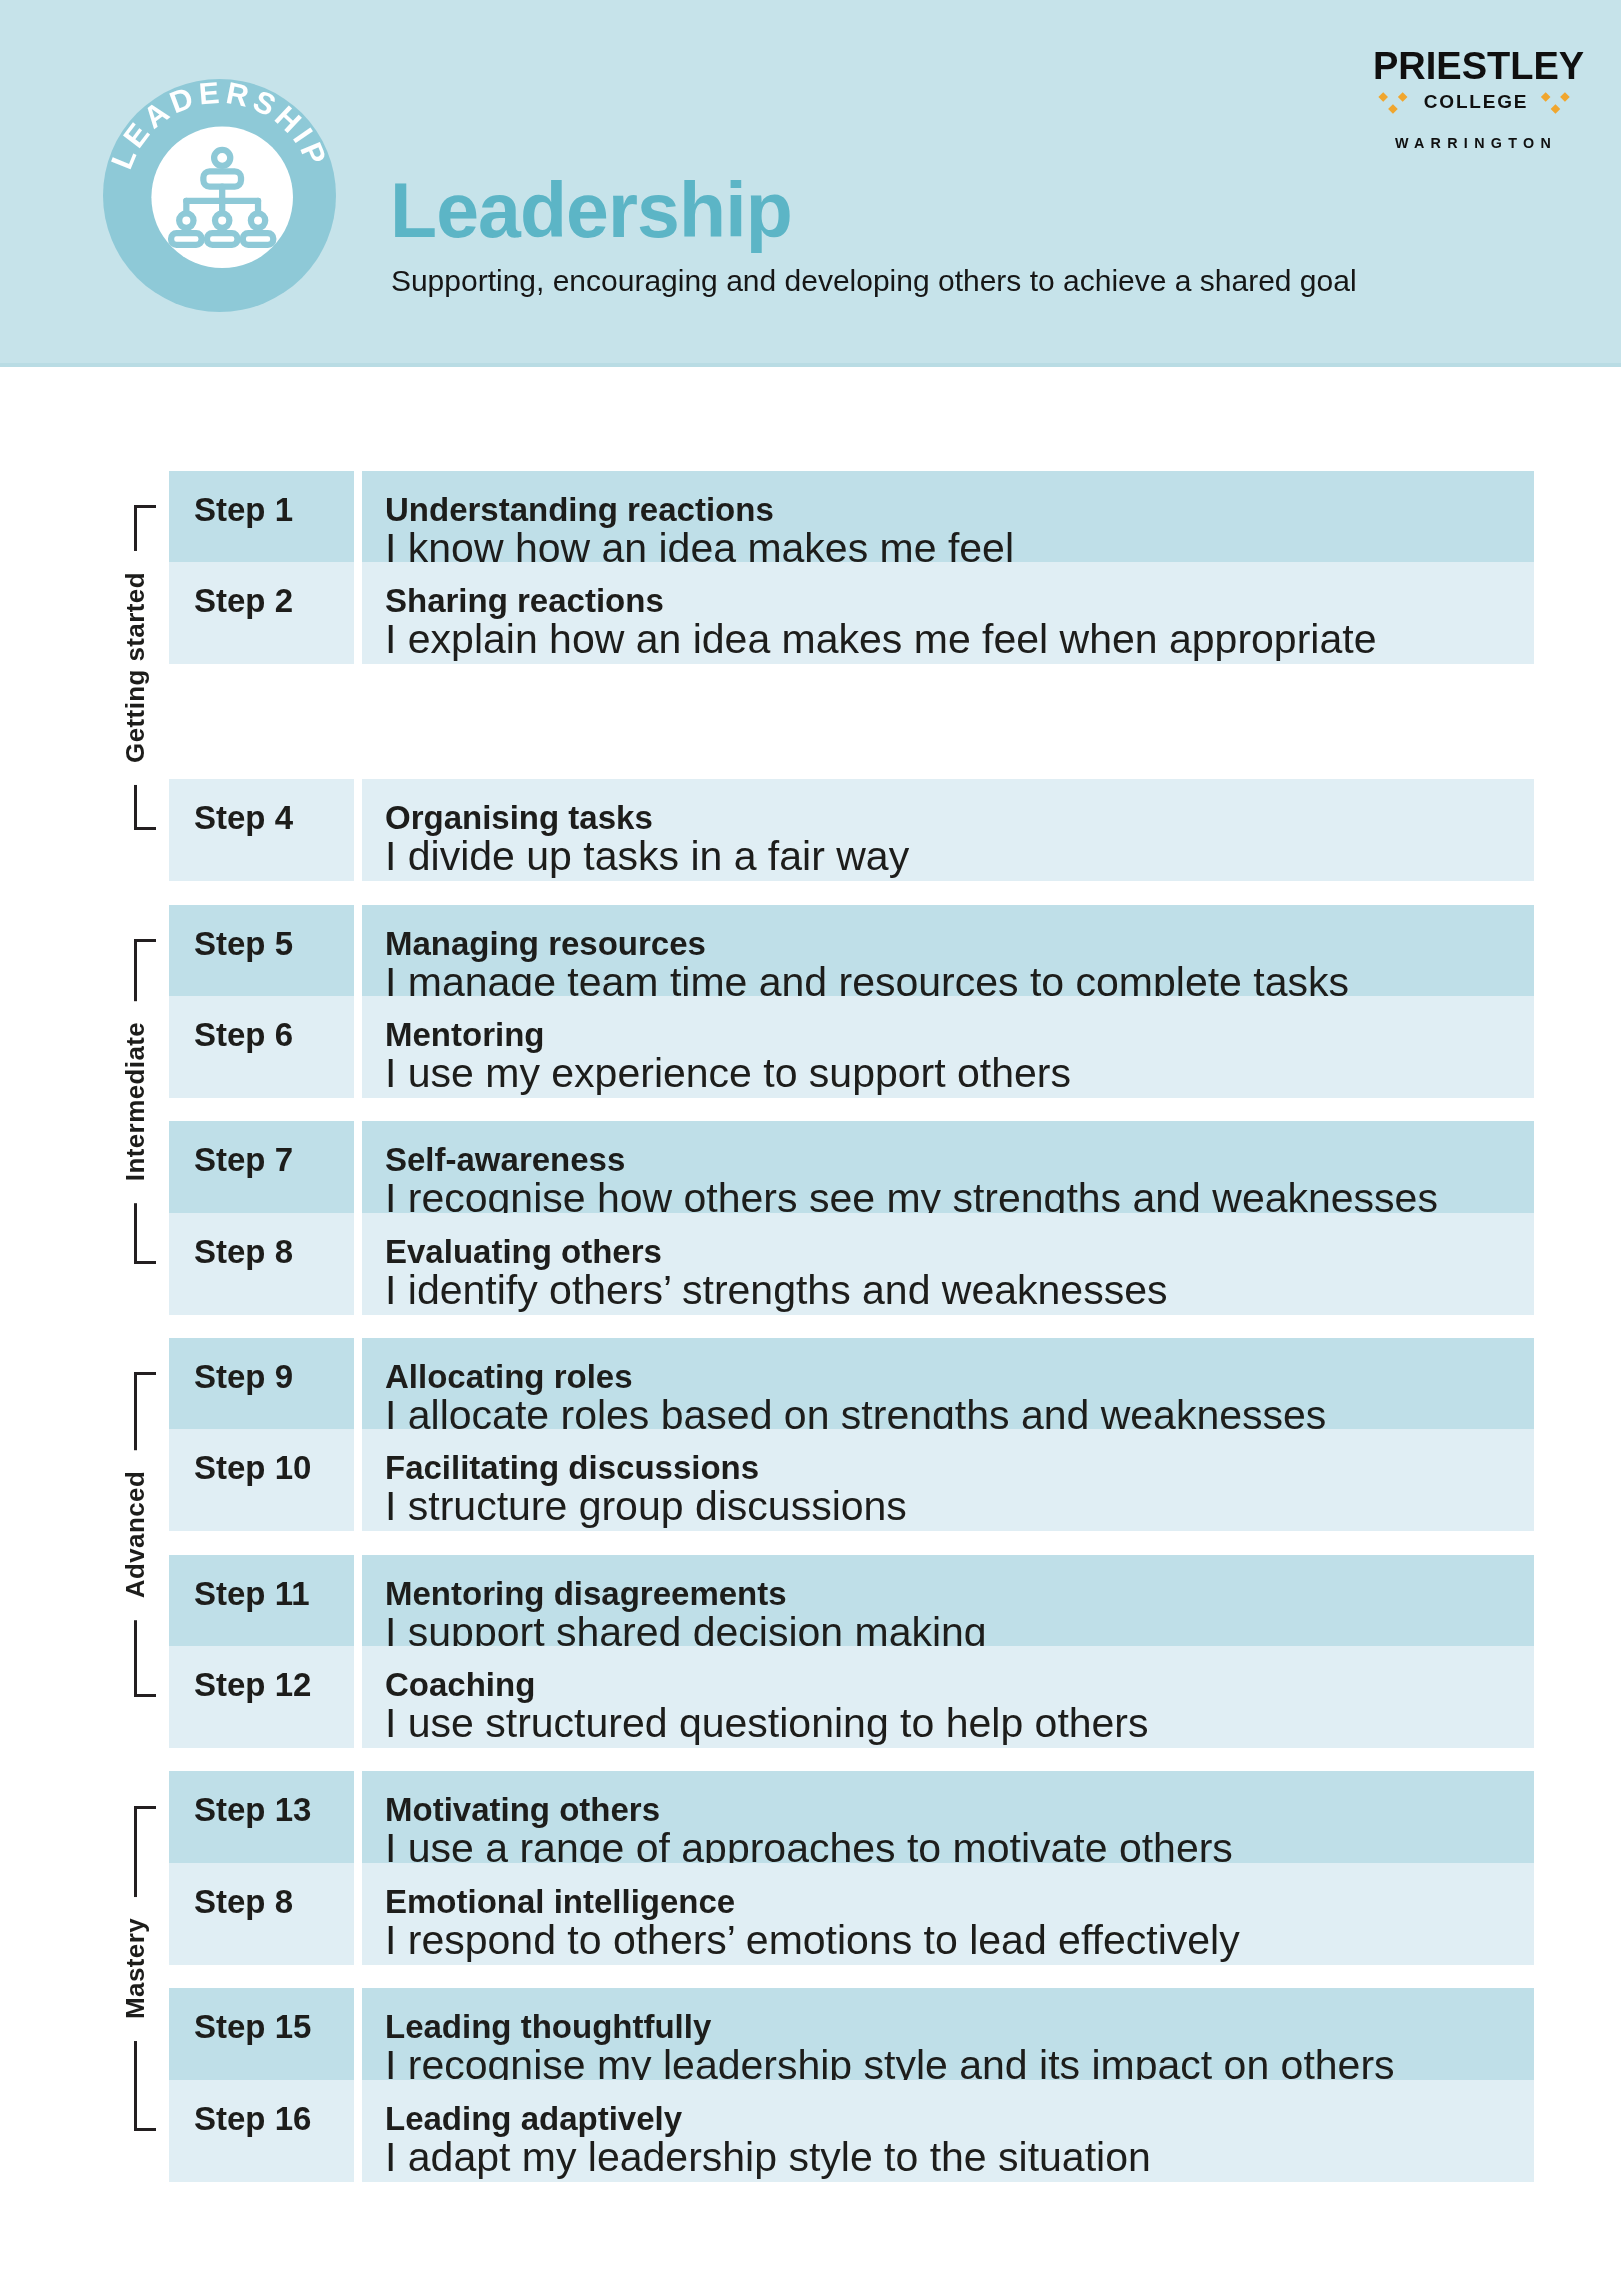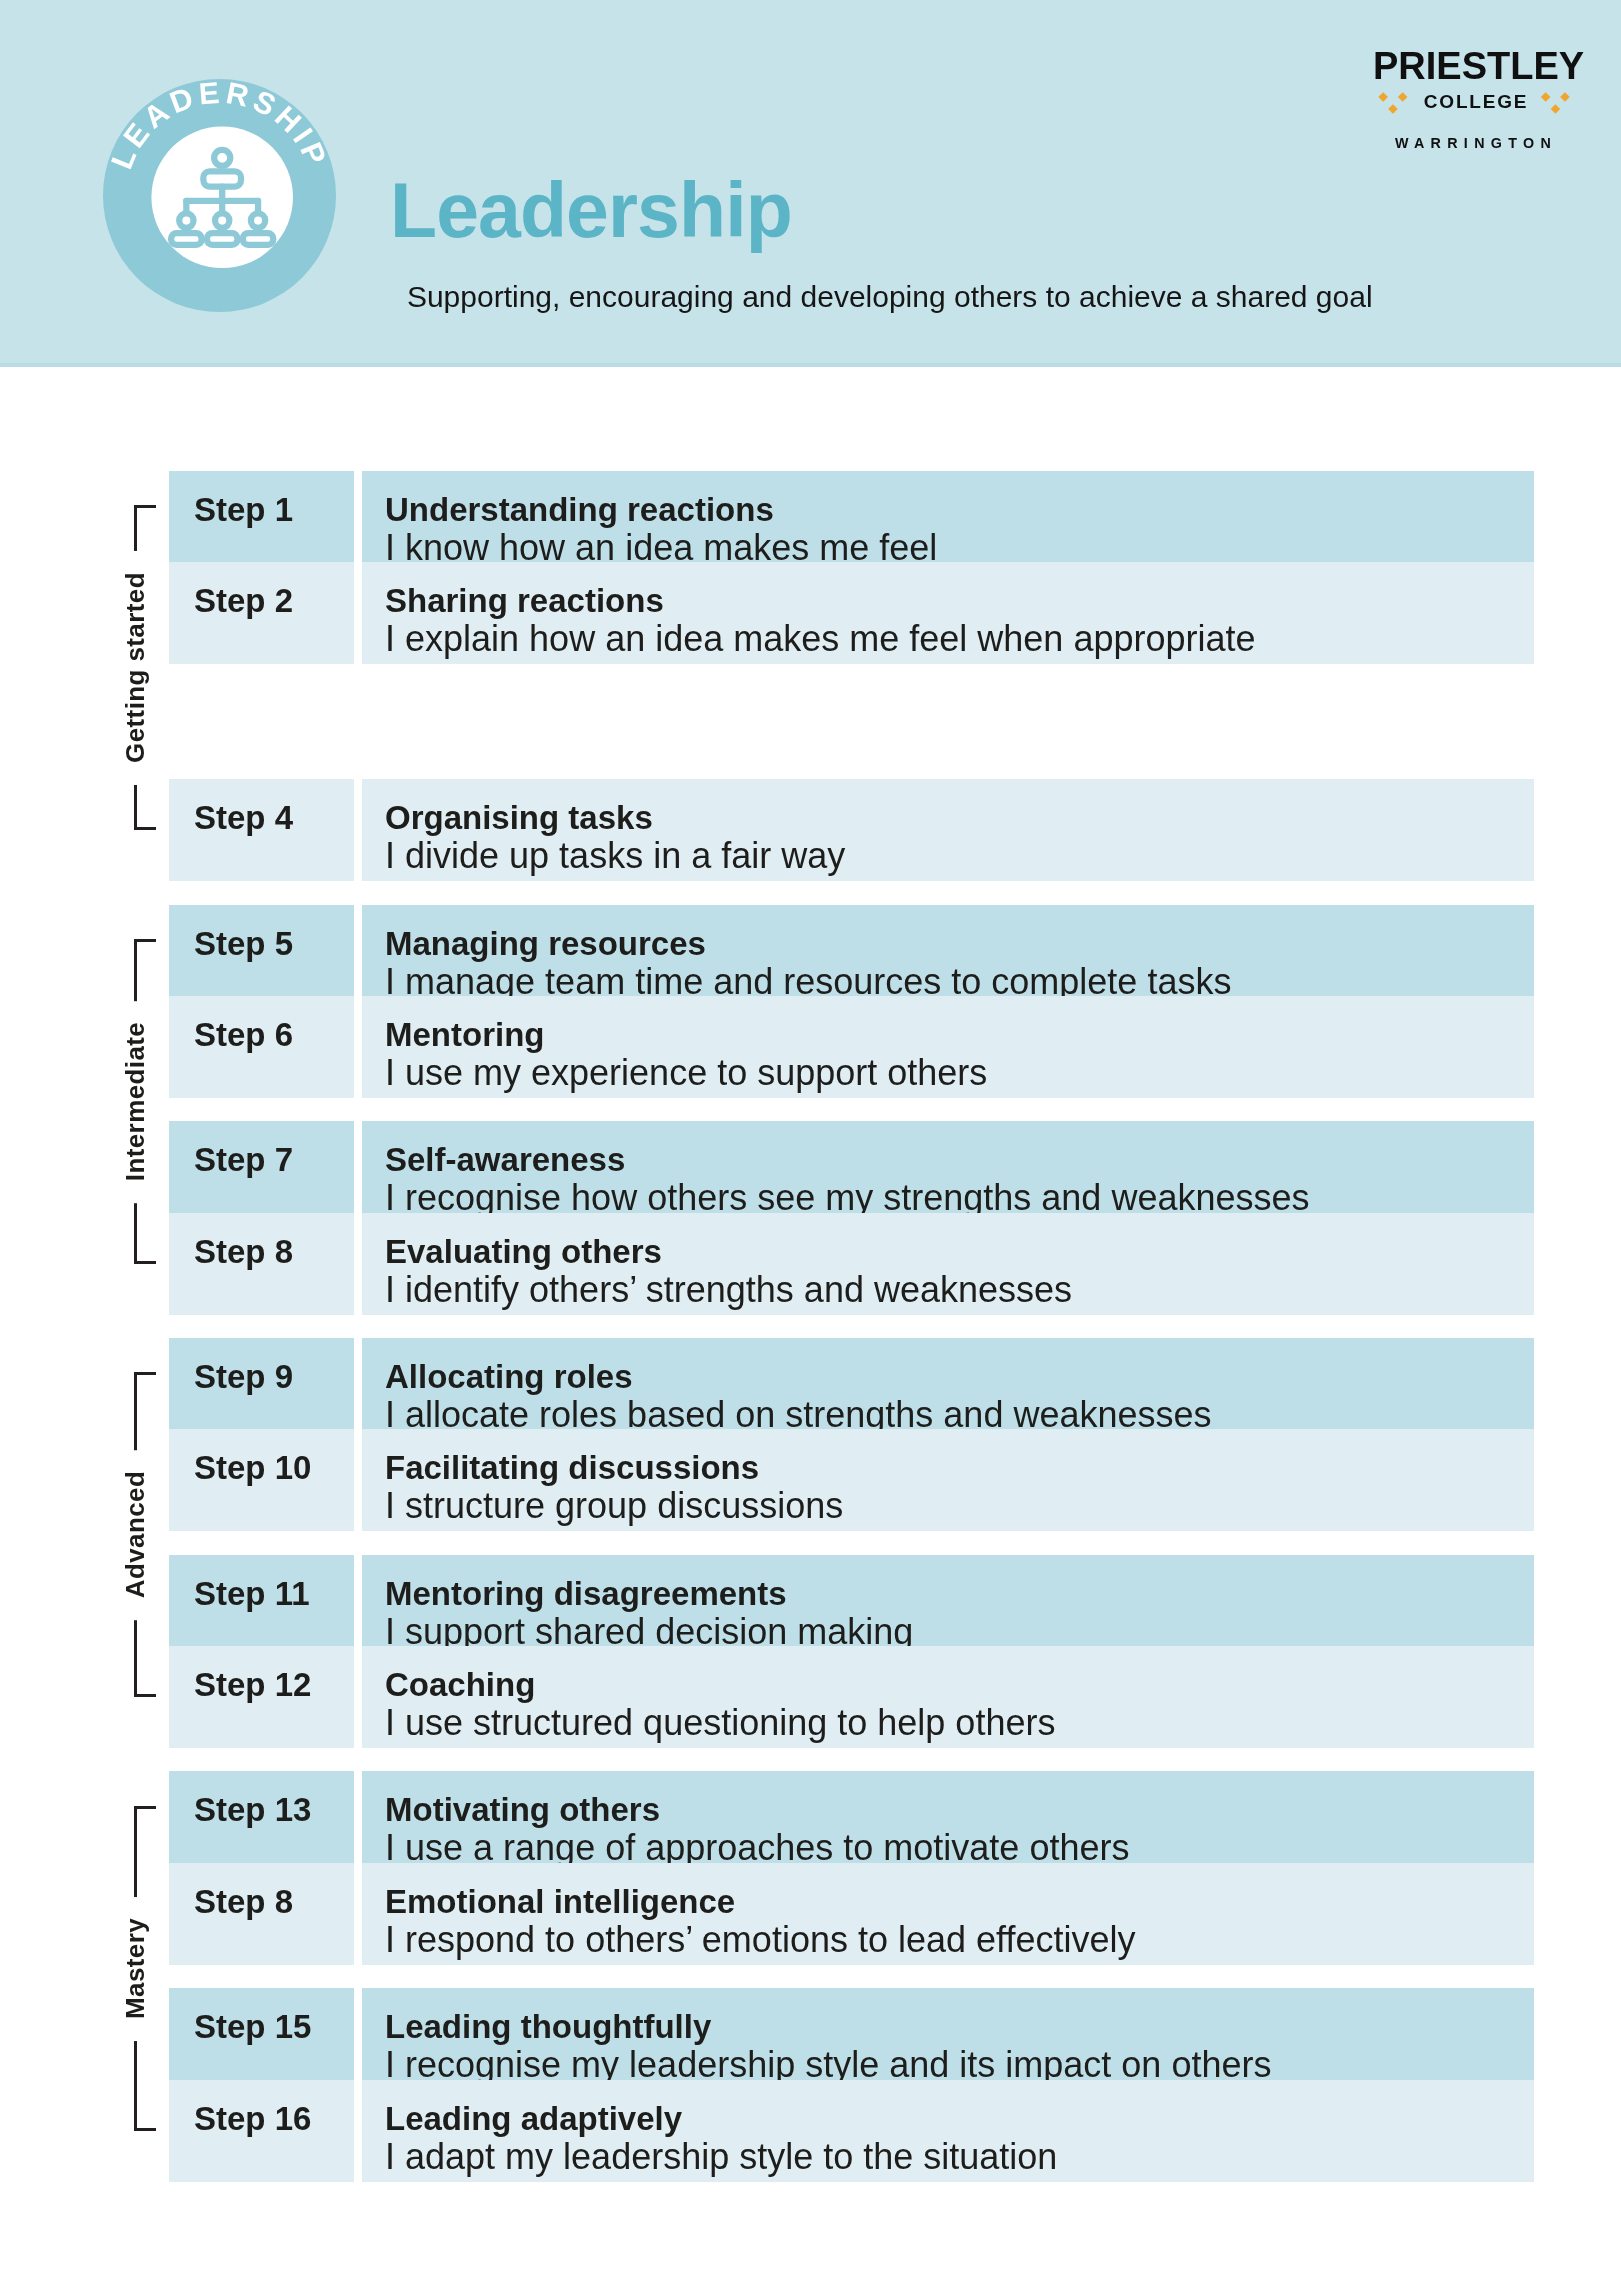--- a/index.html
+++ b/index.html
@@ -18,21 +18,21 @@
     background:#c6e3ea;
     border-bottom:4.5px solid #b9dce4;
   }
   .badge{position:absolute;left:103px;top:79px;width:233px;height:233px;}
   .title-block{position:absolute;left:390px;top:172px;}
   .page-title{
     margin:0;font-size:77px;line-height:1;font-weight:700;
     color:#5cb5c6;letter-spacing:-0.9px;
   }
   .page-subtitle{
-    margin:16px;position:absolute;left:0.9px;top:91px;width:1075px;
+    margin:0;position:absolute;left:0.9px;top:91px;width:1075px;
     font-size:30px;line-height:1.2;font-weight:400;color:#161616;white-space:nowrap;
   }
   .logo{
     position:absolute;right:42px;top:47px;width:206px;text-align:center;color:#101010;
   }
   .logo-line1{font-size:38px;font-weight:700;letter-spacing:0px;line-height:1;}
   .logo-line2{margin-top:5.4px;font-size:19px;font-weight:900;letter-spacing:1.8px;line-height:1;display:flex;align-items:center;justify-content:center;gap:7.2px;}
   .diamonds{color:#f0a62e;font-size:11.6px;letter-spacing:3.6px;line-height:1;}
   .logo-line3{margin-top:22px;font-size:14.3px;font-weight:600;letter-spacing:6.3px;line-height:1;}
 
@@ -43,21 +43,21 @@
     box-sizing:border-box;padding:19.7px 0 0 25px;
     font-size:33px;font-weight:700;
   }
   .cell-desc{
     position:absolute;left:193px;top:0;width:1172px;height:100%;
     box-sizing:border-box;padding:19.7px 0 0 23px;
   }
   .row.dark .cell-step,.row.dark .cell-desc{background:#bfdfe8;margin-top:17px;}
   .row.light .cell-step,.row.light .cell-desc{background:#e0eef4;}
   .step-title{font-size:33px;font-weight:700;line-height:38px;}
-  .step-desc{font-size:36px;font-weight:400;line-height:38px;}
+  .step-desc{font-size:41px;font-weight:400;line-height:38px;}
 
   
   .group{
     position:absolute;left:134px;width:21.5px;
     border-top:3.6px solid #231f20;
     border-left:3.6px solid #231f20;
     border-bottom:3.6px solid #231f20;
     box-sizing:border-box;
   }
   .group-label{

